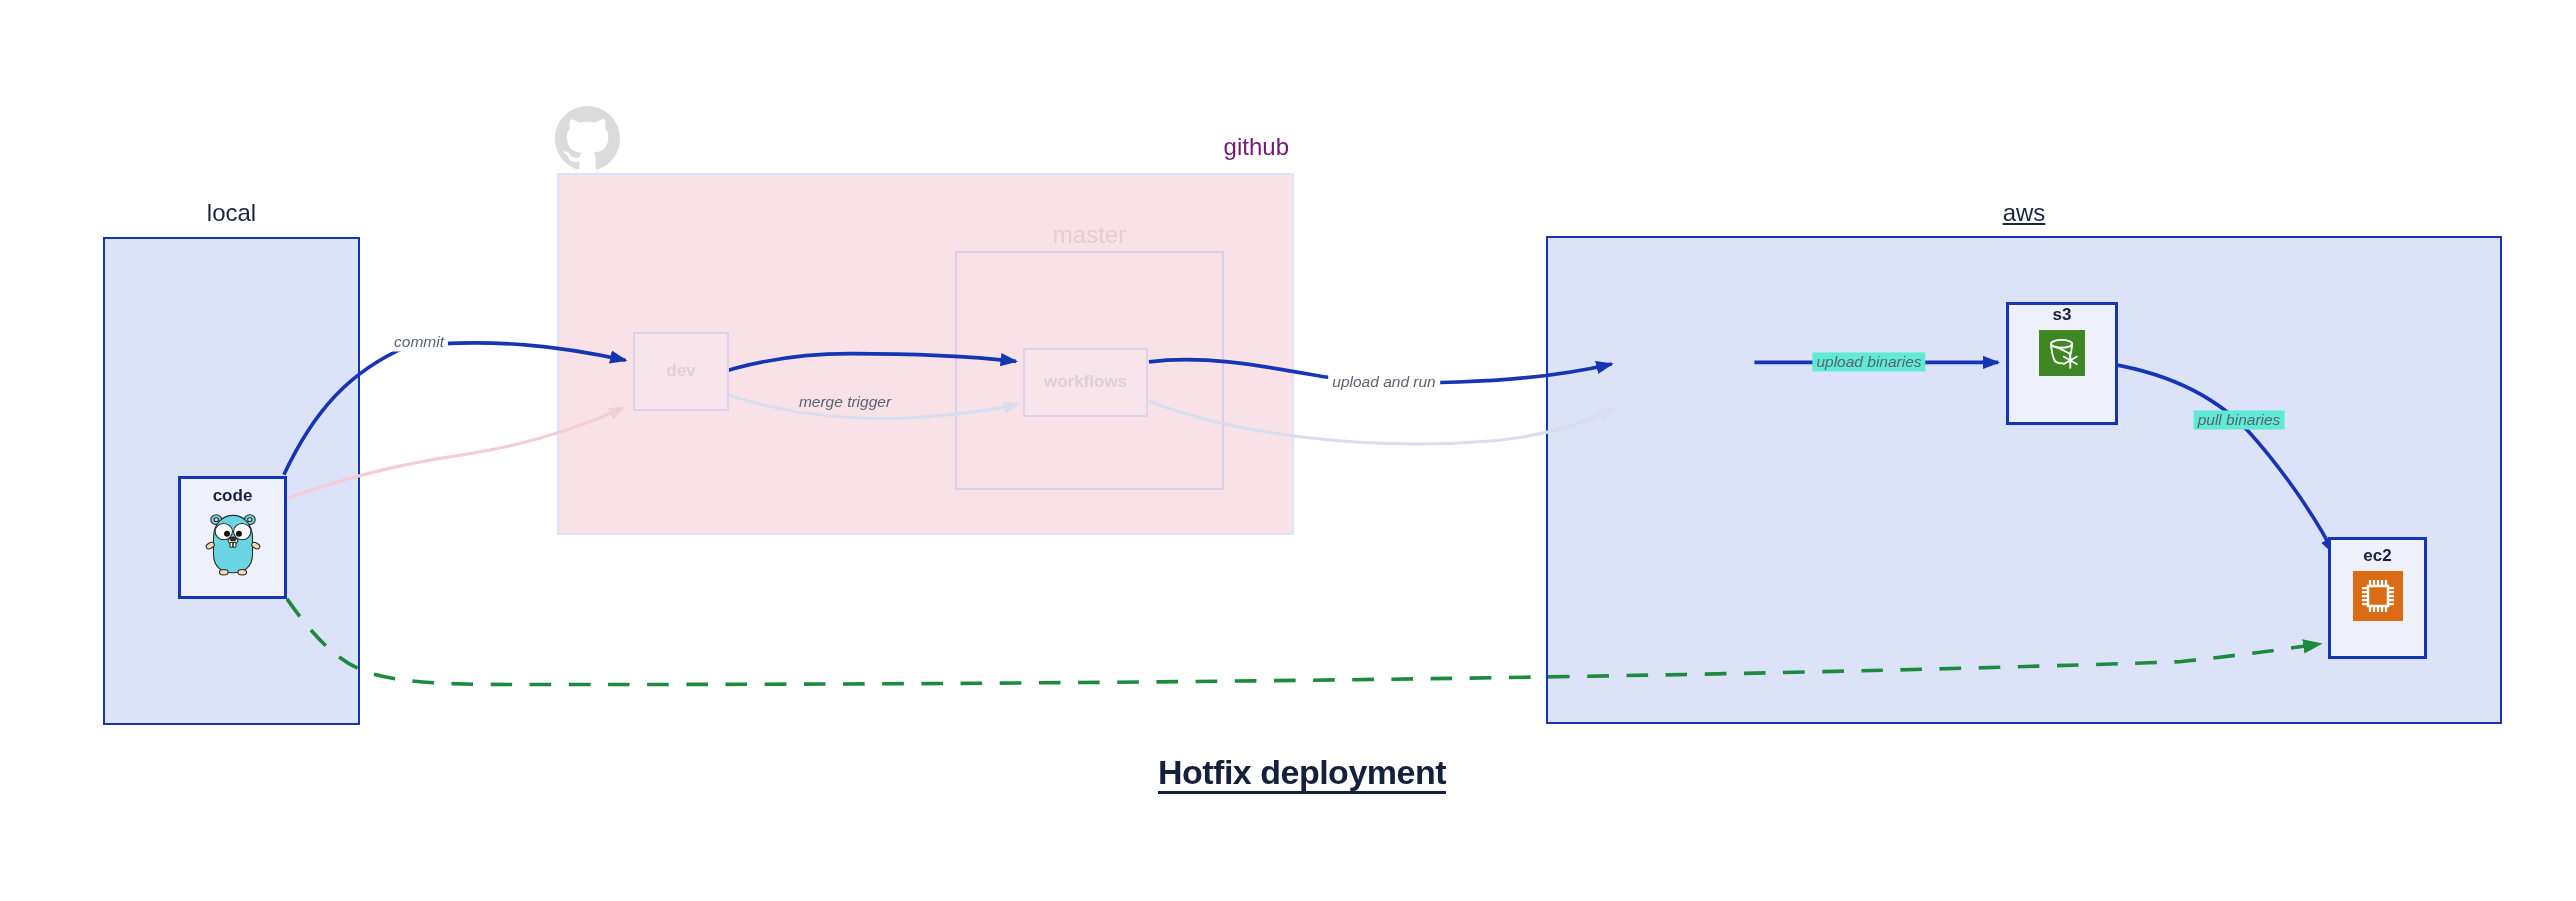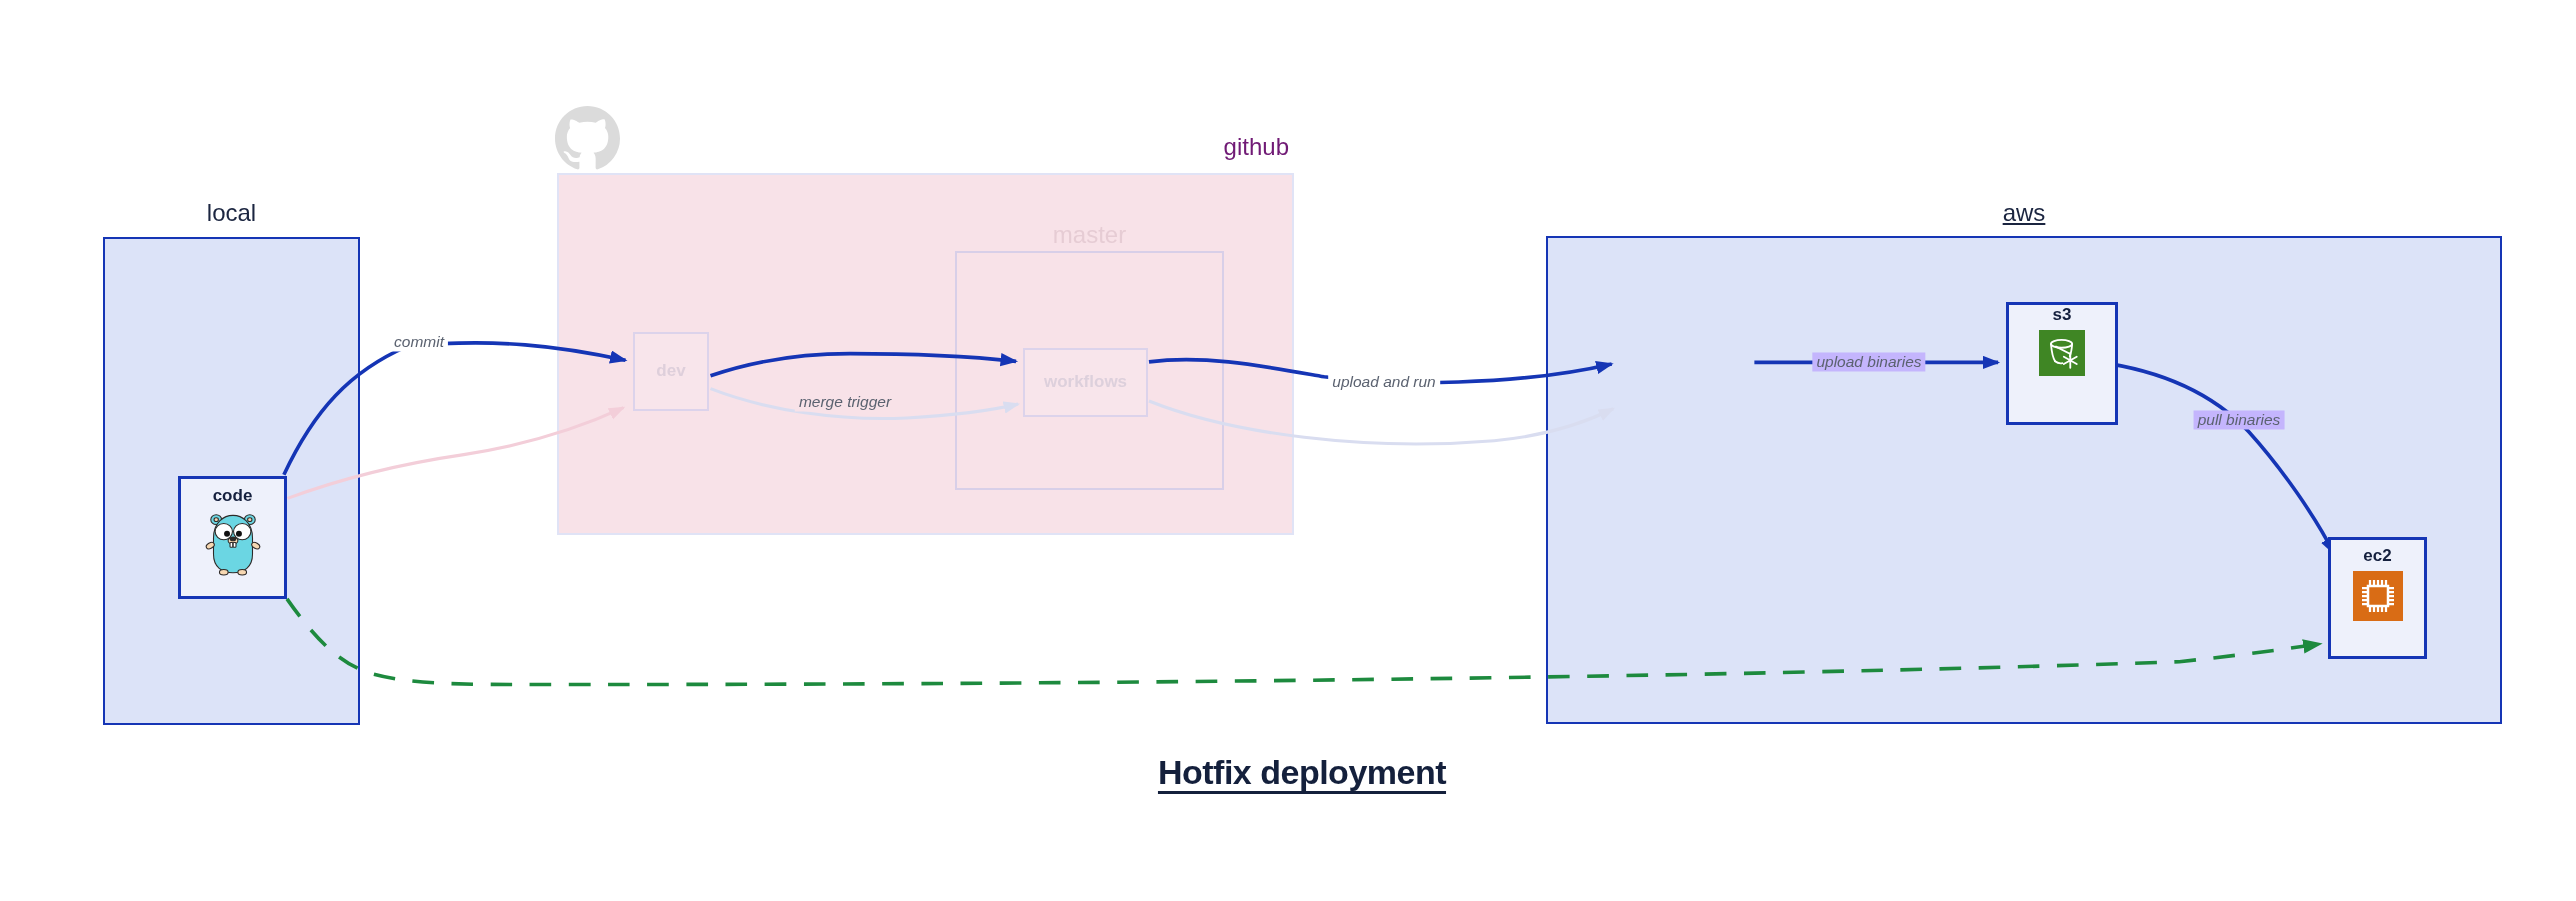--- a/index.html
+++ b/index.html
@@ -19,35 +19,35 @@
   .cl-aws{left:1546px;top:200px;width:956px;text-align:center;color:#1b2540;text-decoration:underline;}
   .cl-master{left:955px;top:222px;width:269px;text-align:center;color:#e6ccd4;}
   .cl-github{right:1315px;top:134px;color:#701a75;}
 
   
   .node{position:absolute;box-sizing:border-box;display:flex;flex-direction:column;align-items:center;z-index:4;}
   .node .nlabel{font-weight:bold;font-size:17px;line-height:1.1;}
   .n-strong{background:#eef1fb;border:3.1px solid #1535b5;color:#15203e;}
   .n-faded{background:#f8e5eb;border:2.1px solid #dcd3eb;}
   .n-code{left:178px;top:476px;width:109px;height:123px;padding-top:8.2px;}
-  .n-dev{left:633px;top:332px;width:76px;height:79px;justify-content:center;color:#decfdb;}
+  .n-dev{left:633px;top:332px;width:96px;height:79px;justify-content:center;color:#decfdb;}
   .n-workflows{left:1023px;top:348px;width:125px;height:69px;justify-content:center;color:#ddd0dc;}
   .n-builders{left:1619px;top:302px;width:134px;height:122px;padding-top:7.2px;}
   .n-s3{left:2006px;top:302px;width:112px;height:123px;padding-top:1px;}
   .n-ec2{left:2328px;top:537px;width:99px;height:122px;padding-top:7.2px;}
   .node .icon{margin-top:5.2px;}
 
   
   .edges{position:absolute;left:0;top:0;width:2604px;height:902px;z-index:3;}
 
   
   .edge-label{position:absolute;transform:translate(-50%,-50%);font-style:italic;font-size:15.5px;color:#5b6270;white-space:nowrap;padding:1px 4.1px;line-height:1.1;z-index:5;}
   .bg-white{background:#ffffff;}
   .bg-pink{background:#f8e2e8;margin-top:48px;}
-  .bg-lav{background:#c4b5fd;}
+  .bg-lav{background:#5eead4;}
   .el-commit{left:419px;top:342px;}
   .el-merge{left:845px;top:354px;}
   .el-uar{left:1384px;top:382px;}
   .el-ub{left:1869px;top:362px;}
   .el-pb{left:2239px;top:412px;margin-top:8px;}
 
   
   .octocat{position:absolute;left:555px;top:106px;width:65px;height:65px;z-index:2;}
 
   

